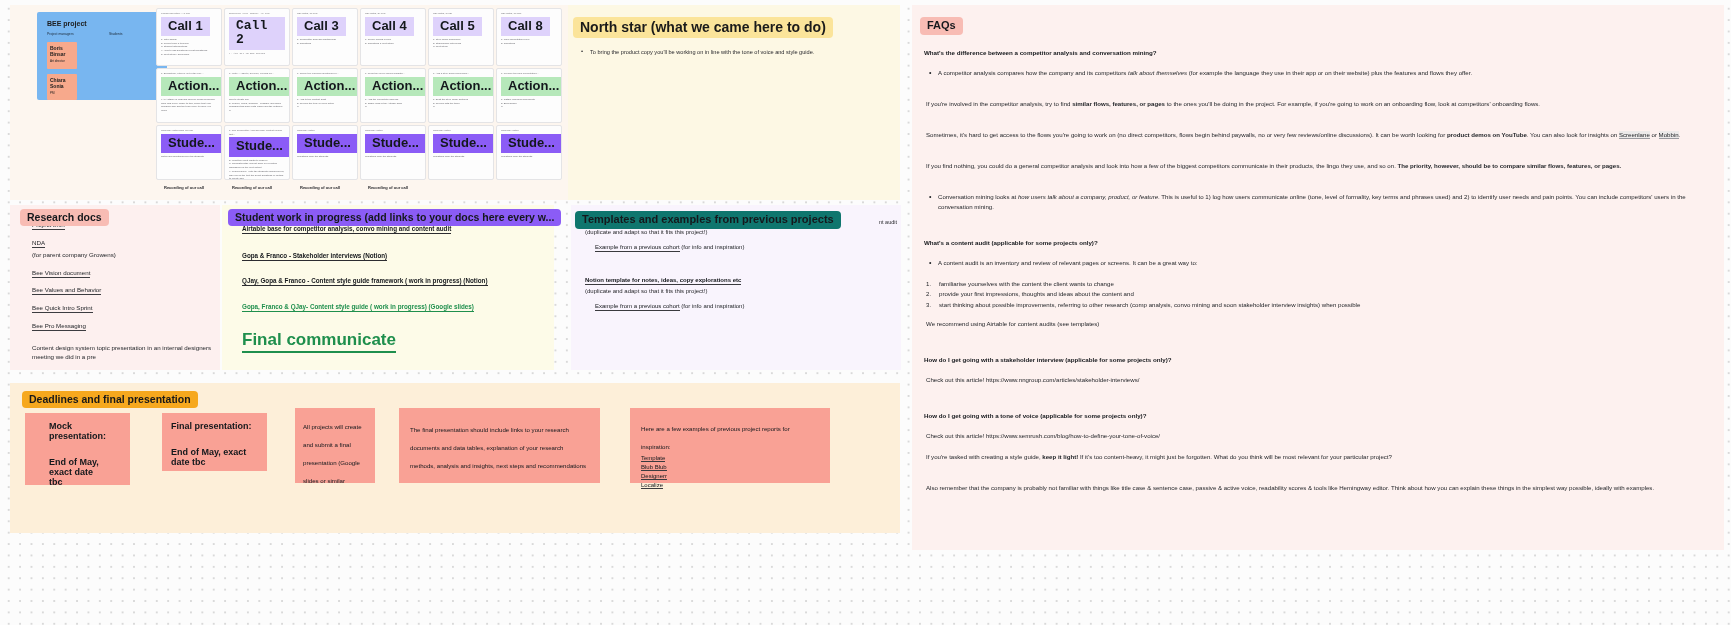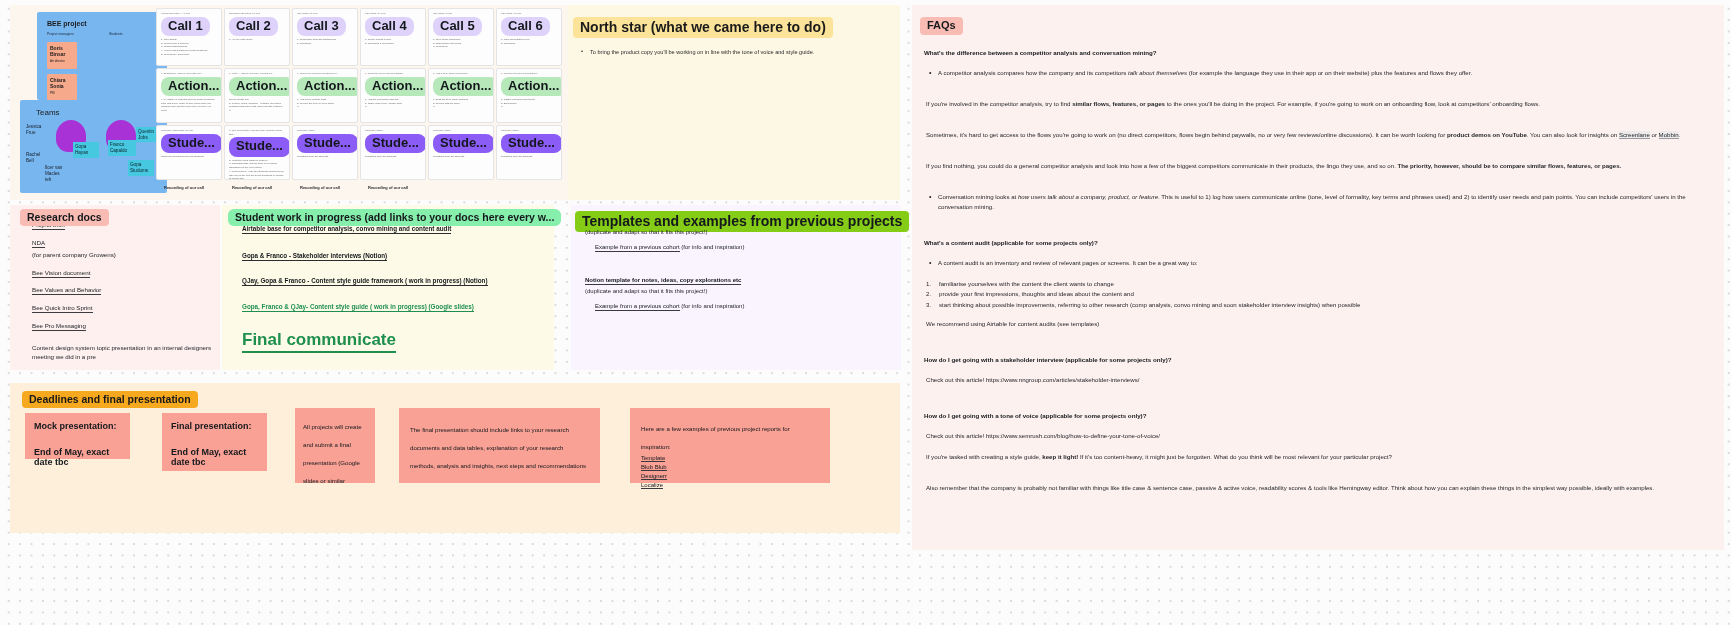--- a/index.html
+++ b/index.html
@@ -82,21 +82,21 @@
     overflow: hidden;
   }
   .gcard .micro {
     font-size: 2.5px; color:#6d6d72; line-height:1.45;
     padding: 3px 4px 0 4px; display:block;
   }
   .big-chip {
     display: inline-block;
     margin: 1px 4px 2px 4px;
     padding: 2px 7px 3px 7px;
-    border-radius: 8px;
+    border-radius: 0;
     font-size: 13px; font-weight: bold; color:#14181c;
     line-height: 1.1;
   }
   .chip-call   { background: #ded2fb; }
   .chip-action { background: #b6e8ba; }
   .chip-stud   { background: #8b5cf6; }
   .gcard .body { font-size:2.5px; color:#5f5f65; line-height:1.5; padding: 0 4px 3px 4px;}
   .rec-label {
     position:absolute; font-size:4px; font-weight:bold; color:#2a2a2e;
     white-space:nowrap;
@@ -164,38 +164,38 @@
   .ref-plain {
     position:absolute; left: 22px; font-size:6.2px; color:#1d2024; line-height:1.5;
     width: 180px; border: none;
   }
 
   
   #swip-frame {
     left: 222px; top: 205px; width: 332px; height: 165px;
     background: #fdfbe8;
   }
-  #swip-title { left: 6px; top: 4px; background:#86efac; color:#15181c; font-size:10.5px;border-radius:6px;}
+  #swip-title { left: 6px; top: 4px; background:#8b5cf6; color:#15181c; font-size:10.5px;}
   .swip-link {
     position:absolute; left: 20px; font-size:6.3px; font-weight:bold; color:#15181c;
     border-bottom:1px solid #2c2c30; padding-bottom:1px; white-space: nowrap;
   }
   .swip-link.green { color:#1f8f4d; border-bottom-color:#1f8f4d; }
   #final-pres {
     position:absolute; left:20px; top:125px;
     font-size:17px; font-weight:bold; color:#1f8f4d;
     border-bottom:2px solid #1f8f4d; padding-bottom:1px;
   }
 
   
   #tmpl-frame {
     left: 571px; top: 205px; width: 330px; height: 165px;
     background: #f9f4fd;
   }
-  #tmpl-title { left: 4px; top: 6px; background:#84cc16; color:#15181c; font-size:14px;}
+  #tmpl-title { left: 4px; top: 6px; background:#0f766e; color:#15181c; font-size:11px;}
   .tmpl-sub { position:absolute; left:14px; font-size:6px; color:#2a2a2e; }
   .tmpl-link {
     position:absolute; font-size:6px; color:#15181c;
     border-bottom:1px solid #3a3a3e; padding-bottom:1px;
   }
   .tmpl-link.bold { font-weight:bold; }
   #tmpl-ghost {
     position:absolute; right:4px; top:14px; font-size:5.5px; color:#2a2a2e;
   }
 
@@ -229,43 +229,31 @@
       <div class="bp-sub1">Project managers</div>
       <div class="bp-sub2">Students</div>
       <div class="salmon-chip" id="chip-boris">
         Boris<br>Binsar<span class="chip-role">Art director</span>
       </div>
       <div class="salmon-chip" id="chip-chiara">
         Chiara<br>Sonia<span class="chip-role">PM</span>
       </div>
     </div>
 
-    <div class="blue-card" id="teams-card">
-      <div class="teams-title">Teams</div>
-      <div class="tm-name" style="left:6px;top:24px;">Jessica<br>Frue</div>
-      <div class="tm-name" style="left:6px;top:52px;">Rachel<br>Bell</div>
-      <div class="tm-name" style="left:25px;top:65px;">Ilcer van<br>Macles<br>teh</div>
-      <div class="purple-blob" style="left:36px;top:20px;width:30px;height:32px;"></div>
-      <div class="purple-blob" style="left:86px;top:20px;width:30px;height:32px;"></div>
-      <div class="cyan-chip" style="left:53px;top:42px;width:26px;height:16px;">Gopa<br>Hayan</div>
-      <div class="cyan-chip" style="left:88px;top:40px;width:28px;height:16px;">Franco<br>Capaldo</div>
-      <div class="cyan-chip" style="left:116px;top:27px;width:26px;height:15px;">Quentin<br>Jobs</div>
-      <div class="cyan-chip" style="left:108px;top:60px;width:26px;height:16px;">Gopa<br>Studums</div>
-    </div>
 
     <div class="gcard" style="left:146px;top:3px;width:66px;height:58px;">
       <span class="micro">Kickoff call notes — 3 Feb</span>
       <span class="big-chip chip-call">Call 1</span>
       <div class="body" style="white-space:pre-line">1. Intro (Boris)
 2. Project brief &amp; timeline
 3. Student introductions
 4. How to ask questions &amp; first milestones
 5. Next steps / homework</div>
     </div>
-    <div class="gcard" style="left:214px;top:3px;width:66px;height:58px;">
+    <div class="gcard" style="left:214px;top:3px;width:66px;height:58px;font-family:Liberation Mono, monospace;">
       <span class="micro">Research call notes, 10 Feb</span>
       <span class="big-chip chip-call">Call 2</span>
       <div class="body" style="white-space:pre-line">1. Are all in the brief?</div>
     </div>
     <div class="gcard" style="left:282px;top:3px;width:66px;height:58px;">
       <span class="micro">Call notes, 17 Feb</span>
       <span class="big-chip chip-call">Call 3</span>
       <div class="body" style="white-space:pre-line">1. Competitor analysis walkthrough
 2. Questions</div>
     </div>
@@ -277,21 +265,21 @@
     </div>
     <div class="gcard" style="left:418px;top:3px;width:66px;height:58px;">
       <span class="micro">Call notes, 3 Mar</span>
       <span class="big-chip chip-call">Call 5</span>
       <div class="body" style="white-space:pre-line">1. Style guide framework
 2. Stakeholder interviews
 3. Next steps</div>
     </div>
     <div class="gcard" style="left:486px;top:3px;width:66px;height:58px;">
       <span class="micro">Call notes, 10 Mar</span>
-      <span class="big-chip chip-call">Call 6</span>
+      <span class="big-chip chip-call">Call 8</span>
       <div class="body" style="white-space:pre-line">1. Final presentation prep
 2. Questions</div>
     </div>
 
     <div class="gcard" style="left:146px;top:63px;width:66px;height:55px;">
       <span class="micro">1. Brainstorm, pitch or out of the box...</span>
       <span class="big-chip chip-action">Action...</span>
       <div class="body" style="white-space:pre-line">• An Airtable of analysis links for brand approach work and move closer to this, check that your research also has the tone/voice to know you need.</div>
     </div>
     <div class="gcard" style="left:214px;top:63px;width:66px;height:55px;">
@@ -432,21 +420,21 @@
     <div class="tmpl-link bold" style="left:14px;top:72px;">Notion template for notes, ideas, copy explorations etc</div>
     <div class="tmpl-sub" style="top:83px;">(duplicate and adapt so that it fits this project!)</div>
     <div style="position:absolute;left:24px;top:98px;font-size:6px;color:#1d2024;">
       <span class="tmpl-link" style="position:relative;">Example from a previous cohort</span><span> (for info and inspiration)</span>
     </div>
   </div>
 
   <div class="frame" id="dead-frame">
     <div class="frame-title" id="dead-title">Deadlines and final presentation</div>
 
-    <div class="pink-card" style="left:15px;top:30px;width:105px;height:46px;padding:8px 9px;">
+    <div class="pink-card" style="left:15px;top:30px;width:105px;height:72px;padding:8px 24px;">
       <span class="pk-head">Mock presentation:</span>
       <span class="pk-sub" style="margin-top:16px;">End of May, exact date tbc</span>
     </div>
 
     <div class="pink-card" style="left:152px;top:30px;width:105px;height:58px;padding:8px 9px;">
       <span class="pk-head">Final presentation:</span>
       <span class="pk-sub" style="margin-top:16px;">End of May, exact date tbc</span>
     </div>
 
     <div class="pink-card" style="left:285px;top:25px;width:80px;height:75px;padding:7px 8px;">

